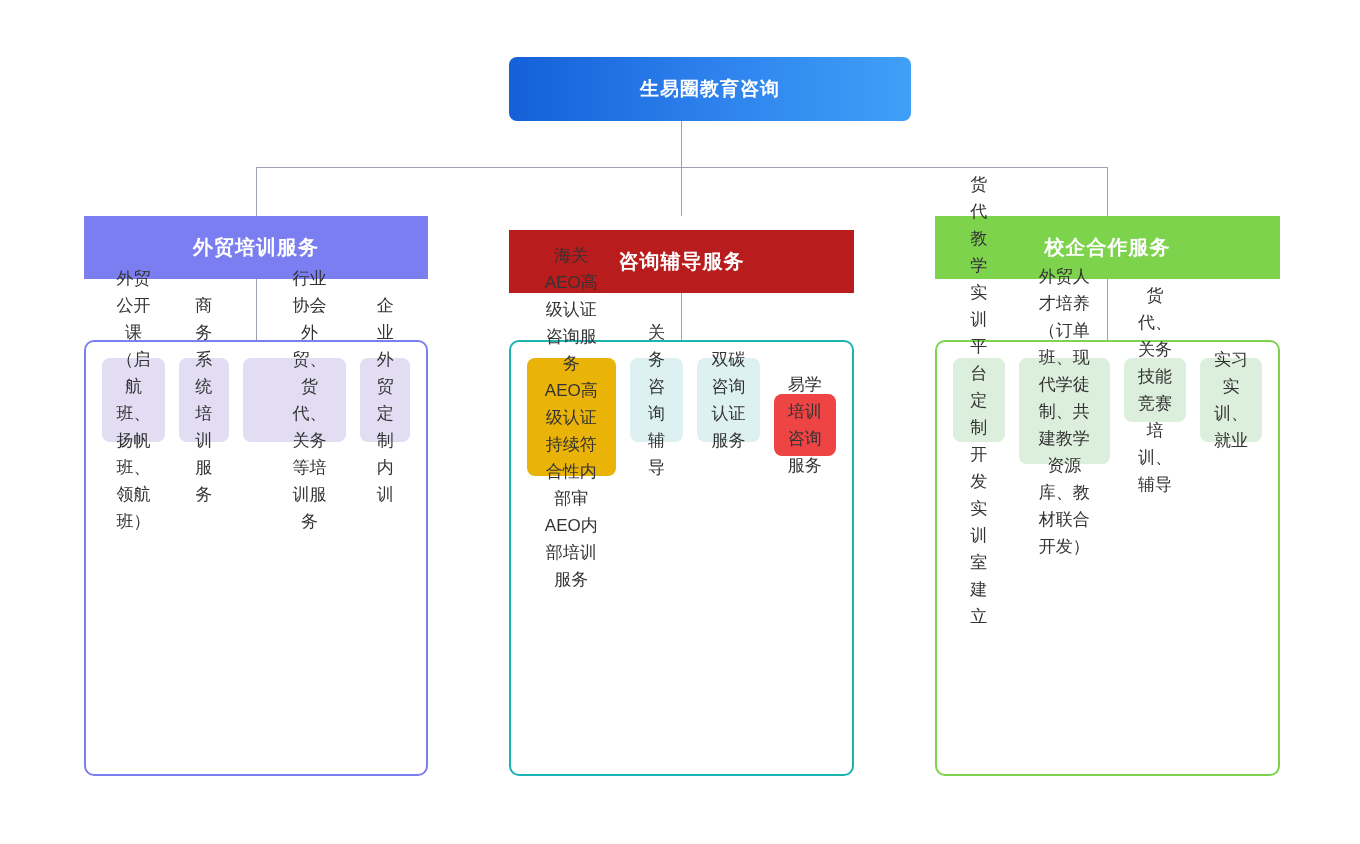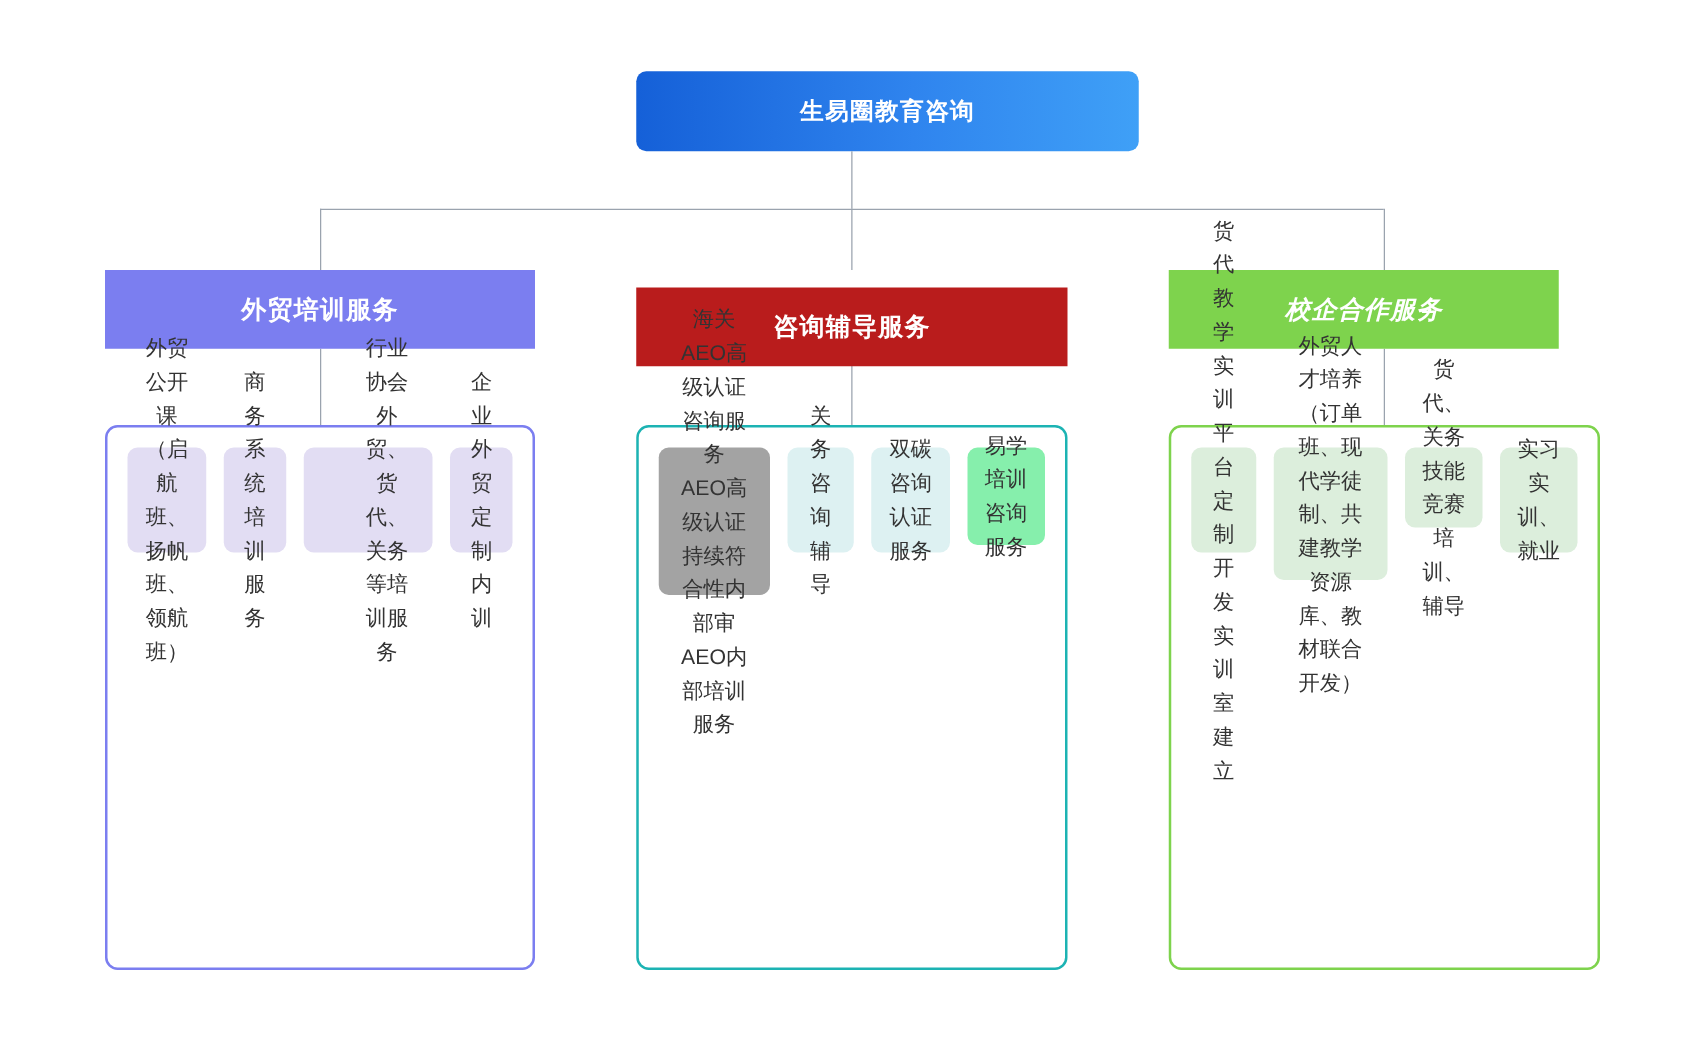--- a/index.html
+++ b/index.html
@@ -87,21 +87,21 @@
     white-space: pre-line;
   }
 
   
   #col1-header { left: 84px;  width: 344px; }
   #col1-box    { left: 84px;  width: 344px; }
   
   #col2-header { left: 509px; width: 345px; }
   #col2-box    { left: 509px; width: 345px; }
   
-  #col3-header { left: 935px; width: 312px; font-style: italic; }
+  #col3-header { left: 935px; width: 345px; }
   #col3-box    { left: 935px; width: 345px; }
 </style>
 </head>
 <body>
 
 <div class="chart">
 
   <div class="root-node">生易圈教育咨询</div>
 
   <div class="conn conn-v" style="left: 681px; top: 121px; height: 46px; background: rgb(154, 163, 174);"></div>
@@ -121,26 +121,26 @@
   <div class="col-header" id="col3-header" style="background: rgb(126, 211, 77);">校企合作服务</div>
 
   <div class="col-box" id="col1-box" style="border-color: rgb(123, 126, 240);">
       <div class="item" style="background: rgb(226, 221, 243); height: 84px;">外贸公开课
 （启航班、扬帆班、领航班）</div>
       <div class="item" style="background: rgb(226, 221, 243); height: 84px;">商务系统培训服务</div>
       <div class="item" style="background: rgb(226, 221, 243); height: 84px; padding-left: 44px;">行业协会外贸、货代、关务等培训服务</div>
       <div class="item" style="background: rgb(226, 221, 243); height: 84px;">企业外贸定制内训</div>
     </div>
   <div class="col-box" id="col2-box" style="border-color: rgb(28, 179, 179);">
-      <div class="item" style="background: #a3a3a3; height: 118px;">海关AEO高级认证咨询服务
+      <div class="item" style="background: #eab308; height: 118px;">海关AEO高级认证咨询服务
 AEO高级认证持续符合性内部审
 AEO内部培训服务</div>
       <div class="item" style="background: rgb(221, 241, 242); height: 84px;">关务咨询辅导</div>
       <div class="item" style="background: rgb(221, 241, 242); height: 84px;">双碳咨询认证服务</div>
-      <div class="item" style="background: #86efac; height: 78px;">易学培训咨询服务</div>
+      <div class="item" style="background: #ef4444; height: 62px; margin-top: 36px;">易学培训咨询服务</div>
     </div>
   <div class="col-box" id="col3-box" style="border-color: rgb(126, 211, 77);">
       <div class="item" style="background: rgb(220, 238, 220); height: 84px;">货代教学实训平台定制开发
 实训室建立</div>
       <div class="item" style="background: rgb(220, 238, 220); height: 106px;">外贸人才培养（订单班、现代学徒制、共建教学资源库、教材联合开发）</div>
       <div class="item" style="background: rgb(220, 238, 220); height: 64px;">货代、关务技能竞赛培训、辅导</div>
       <div class="item" style="background: rgb(220, 238, 220); height: 84px;">实习实训、就业</div>
     </div>
 
 </div>

